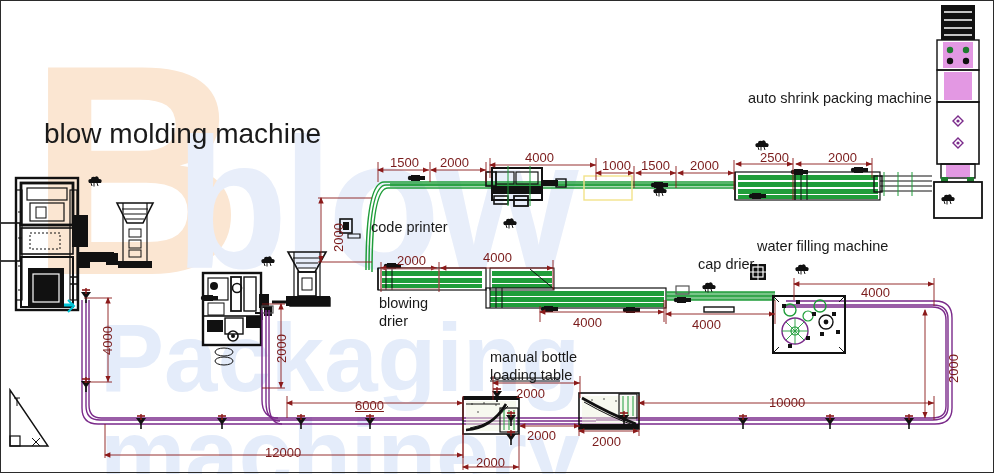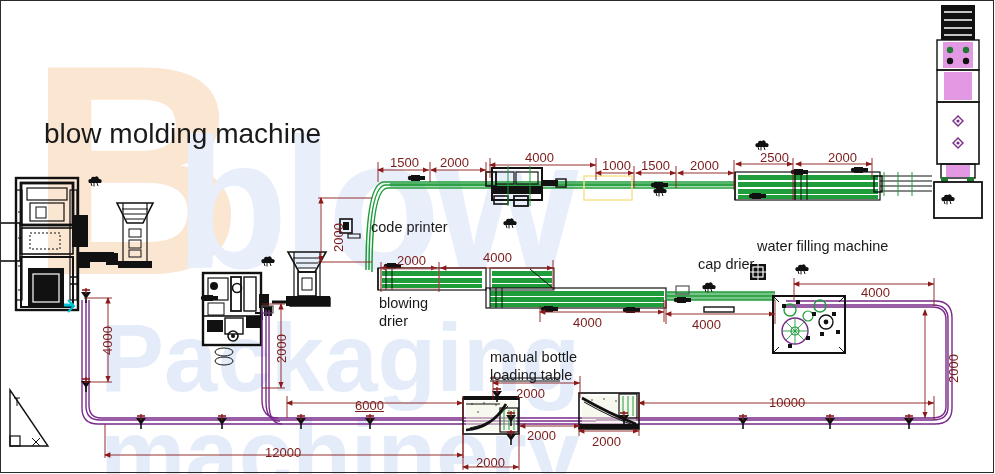--- a/index.html
+++ b/index.html
@@ -410,20 +410,21 @@
 
     <g>
       <path d="M10,390 L48,446 L10,446 z" fill="none" stroke="#111" stroke-width="1.4"></path>
       <rect x="10" y="436" width="10" height="10" fill="none" stroke="#111" stroke-width="1.2"></rect>
       <path d="M14,398 L20,398 M17,398 L17,406" stroke="#111" stroke-width="1"></path>
       <path d="M32,438 L40,446 M40,438 L32,446" stroke="#111" stroke-width="1"></path>
     </g>
   </svg>
 
   <div class="lbl lbl-big" style="left:44px;top:118px;">blow molding machine</div>
+  <div class="lbl lbl-med" style="left:748px;top:90px;">auto shrink packing machine</div>
   <div class="lbl lbl-med" style="left:371px;top:219px;">code printer</div>
   <div class="lbl lbl-med" style="left:379px;top:295px;text-align:right;">blowing</div>
   <div class="lbl lbl-med" style="left:379px;top:313px;text-align:center;">drier</div>
   <div class="lbl lbl-med" style="left:757px;top:238px;">water filling machine</div>
   <div class="lbl lbl-med" style="left:698px;top:256px;">cap drier</div>
   <div class="lbl lbl-med" style="left:490px;top:349px;">manual bottle</div>
   <div class="lbl lbl-med" style="left:490px;top:367px;">loading table</div>
 
   <div class="dim" style="left:390px;top:155px;">1500</div>
   <div class="dim" style="left:440px;top:155px;">2000</div>

